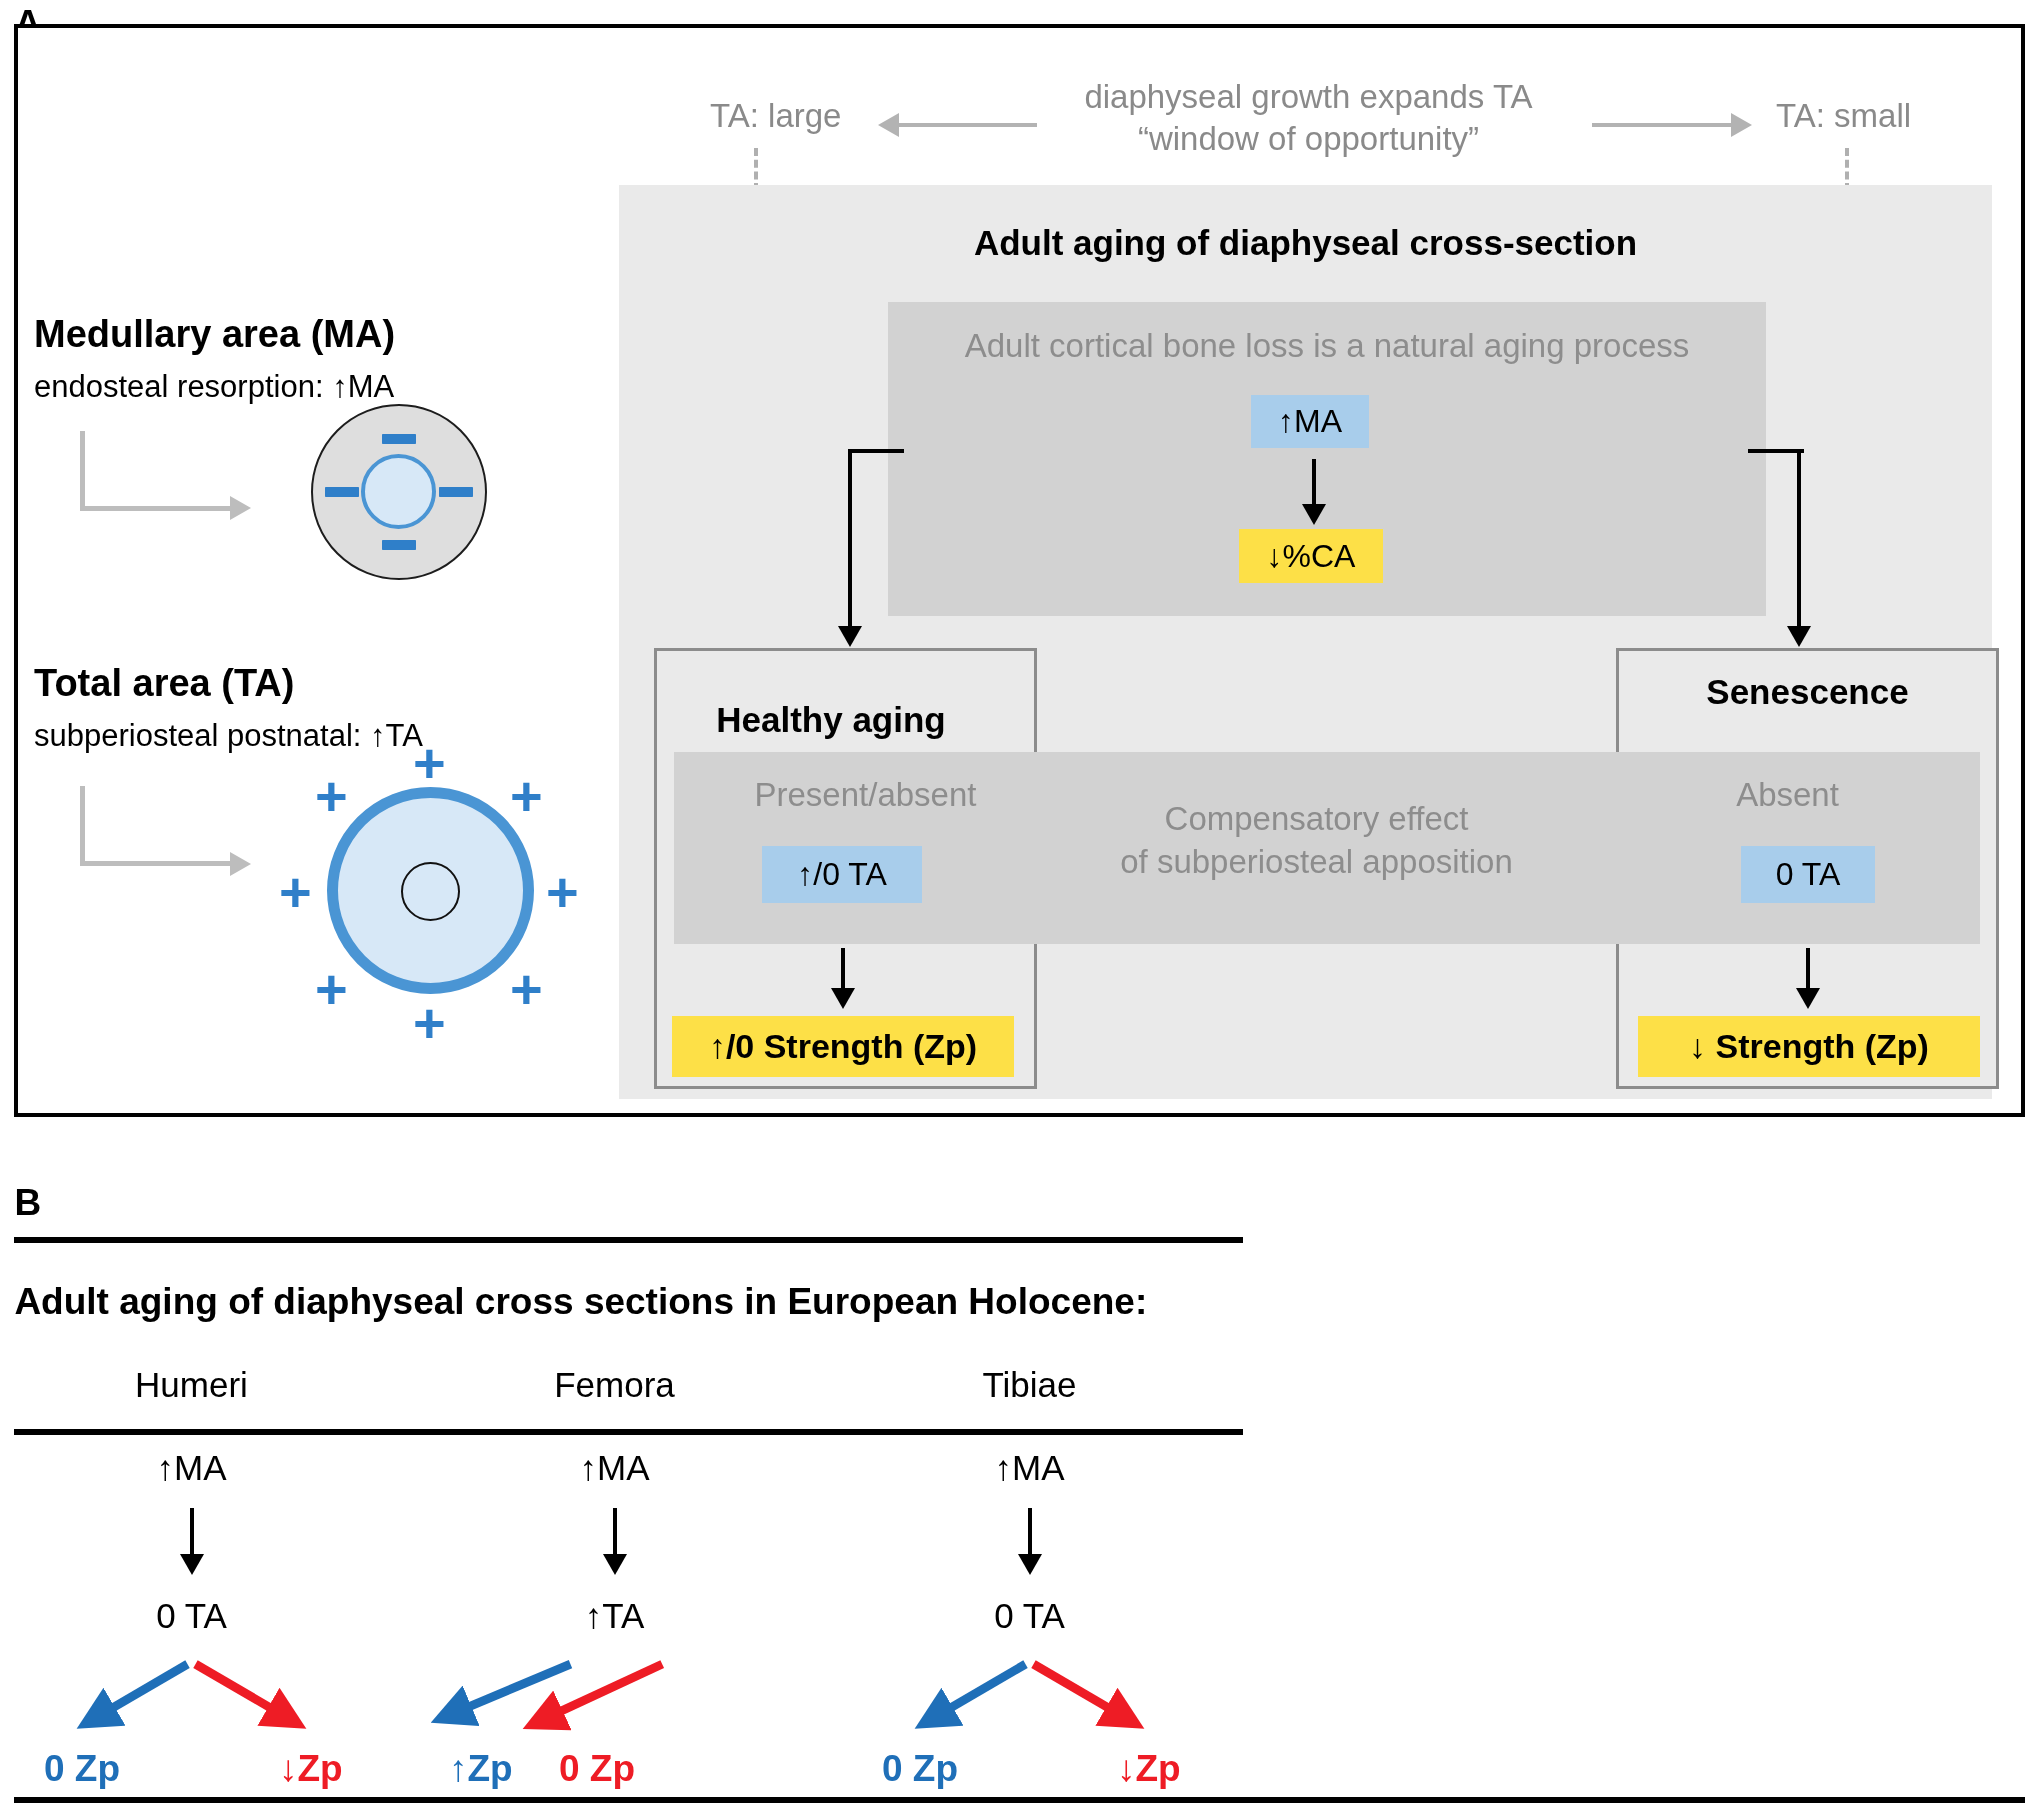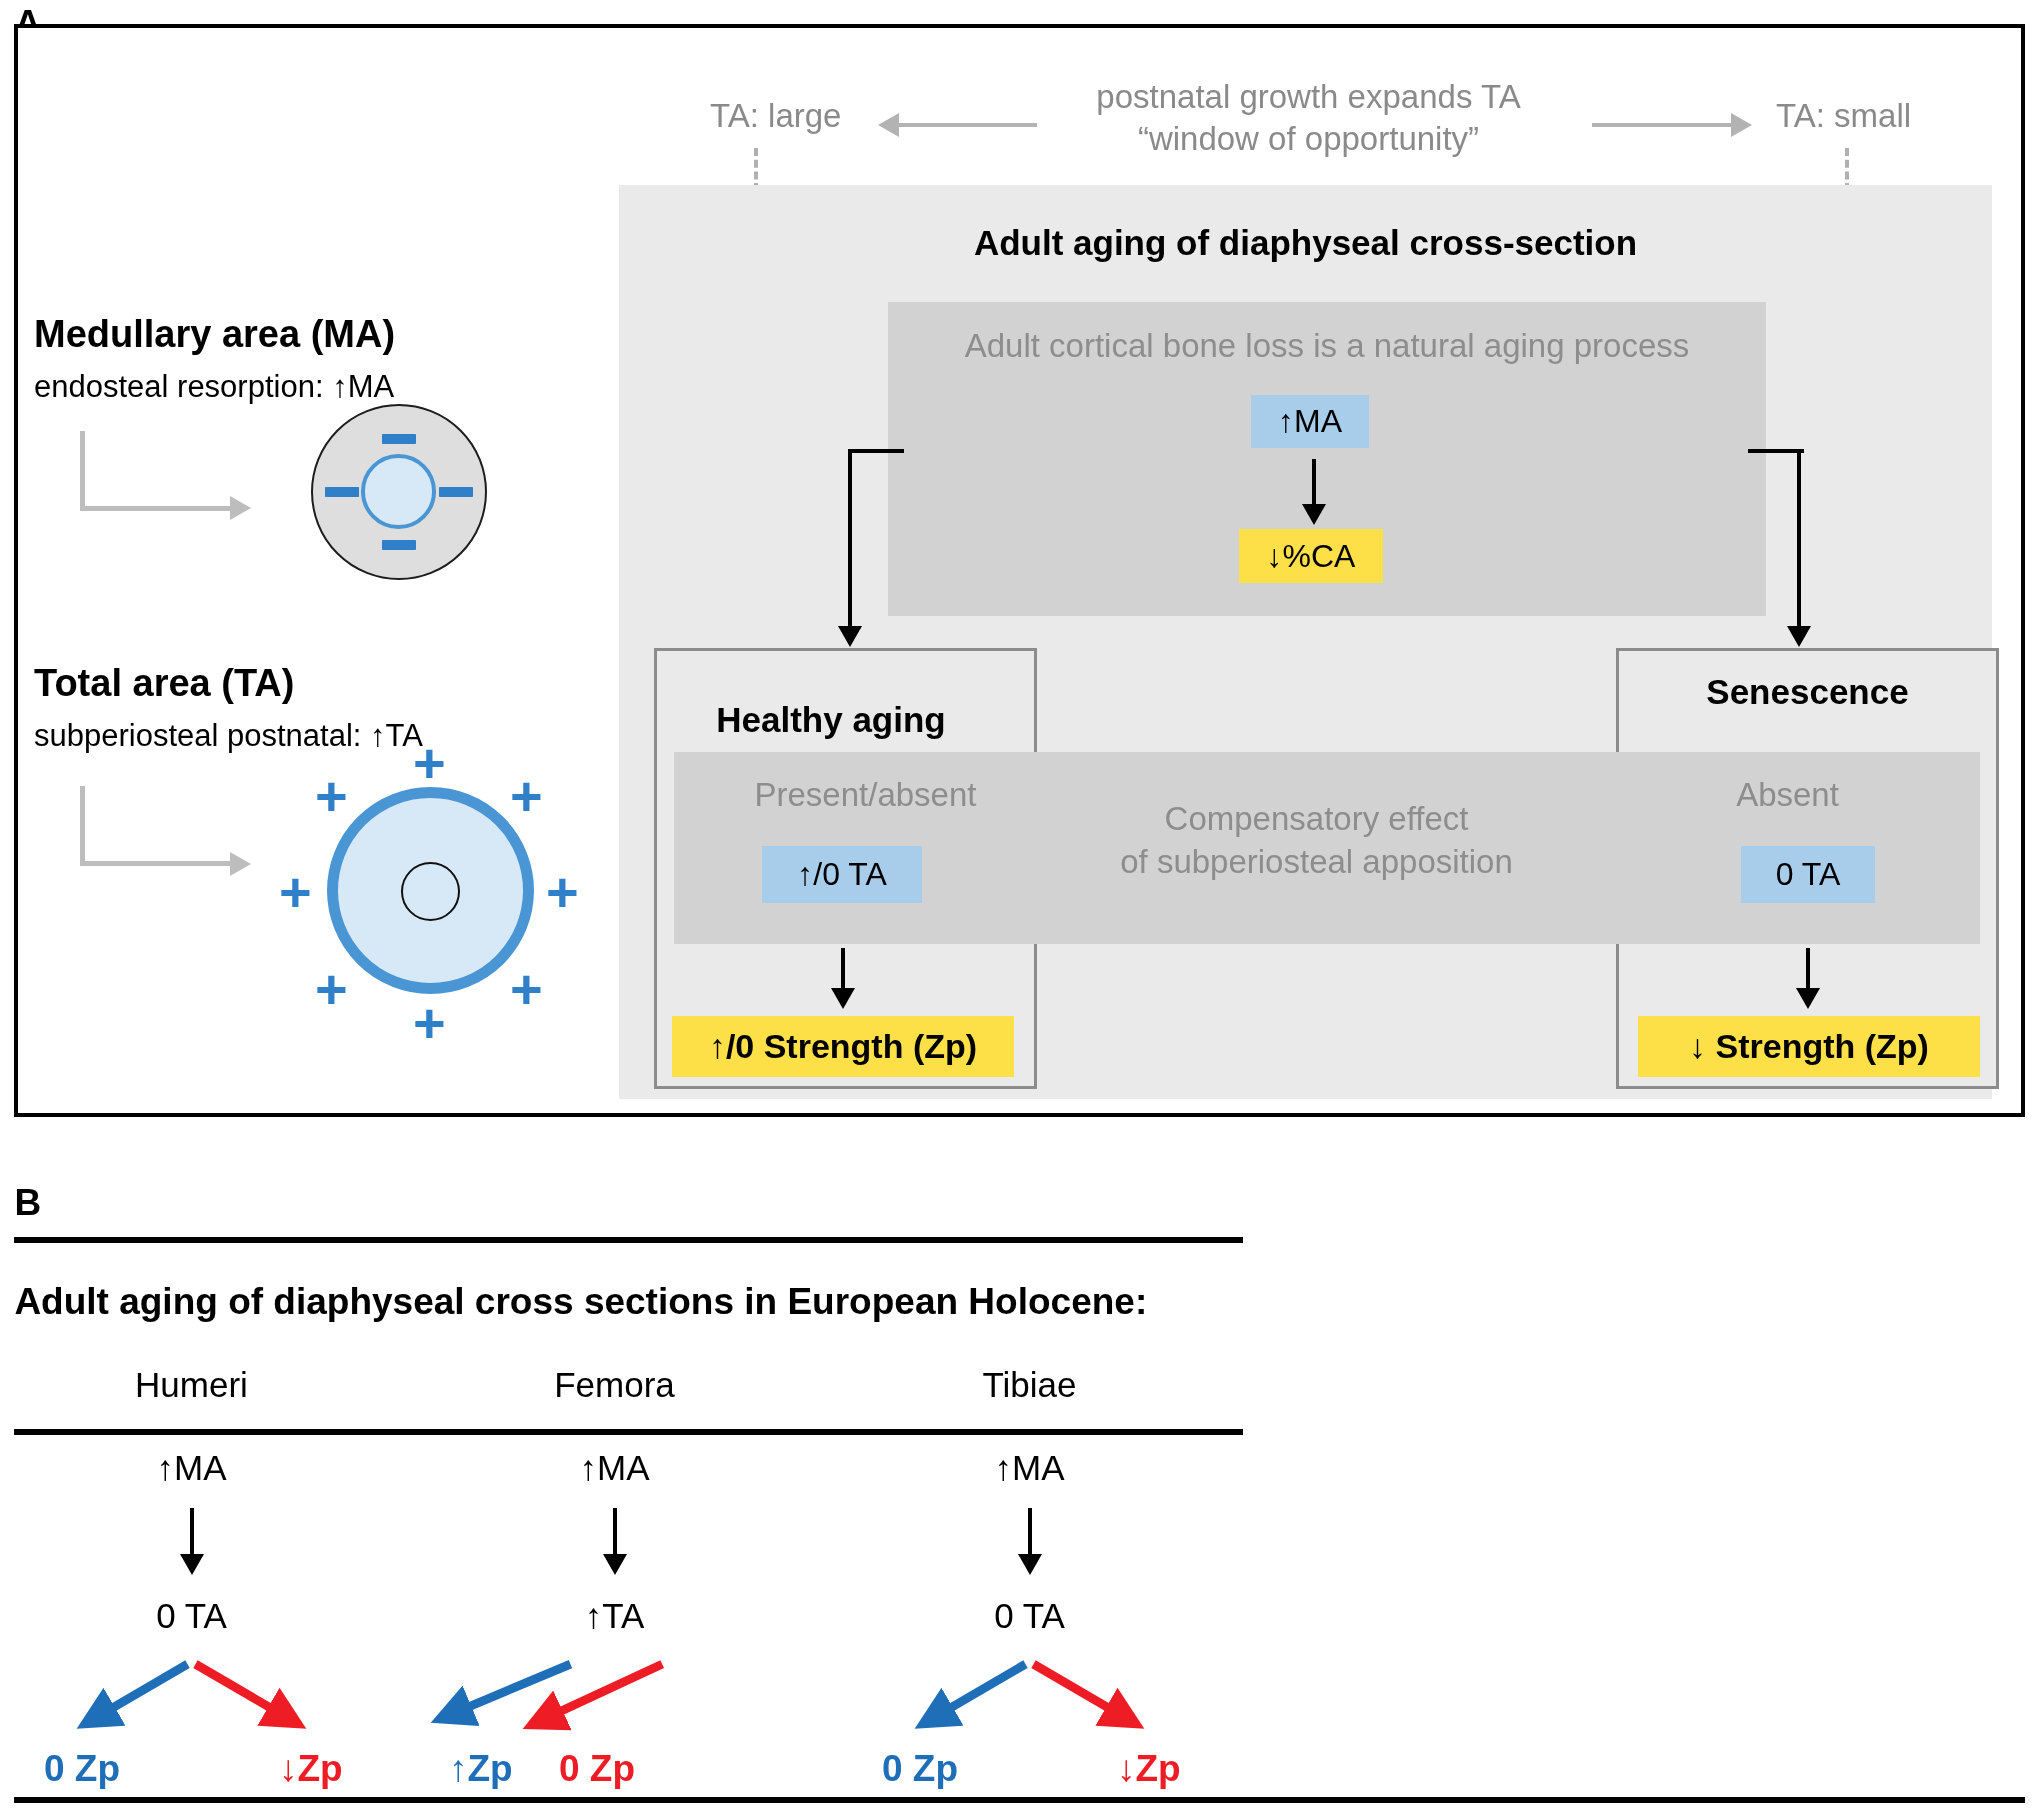--- a/index.html
+++ b/index.html
@@ -66,21 +66,21 @@
 
 <div class="abs panel-letter" style="left:14.4px;top:4.8px;">A</div>
 <div class="abs" id="panel-a-frame"></div>
 
 <div class="abs toplabel" style="left:710px;top:97px;">TA: large</div>
 <div class="abs" style="left:878px;top:113px;width:160px;height:24px;">
   <div class="abs gah-left gray-arrow-head" style="left:0;top:0;"></div>
   <div class="abs gray-arrow-line" style="left:19px;top:9.6px;width:140px;"></div>
 </div>
 <div class="abs topcenter" style="left:1061px;top:76px;width:495px;">
-  <div>postnatal growth expands TA</div>
+  <div>diaphyseal growth expands TA</div>
   <div>“window of opportunity”</div>
 </div>
 <div class="abs" style="left:1592px;top:113px;width:160px;height:24px;">
   <div class="abs gray-arrow-line" style="left:0;top:9.6px;width:140px;"></div>
   <div class="abs gah-right gray-arrow-head" style="left:139px;top:0;"></div>
 </div>
 <div class="abs toplabel" style="left:1776px;top:97px;">TA: small</div>
 
 <div class="abs dash-v" style="left:754px;top:148px;height:207px;"></div>
 <div class="abs dash-h" style="left:754px;top:353px;width:112px;"></div>

